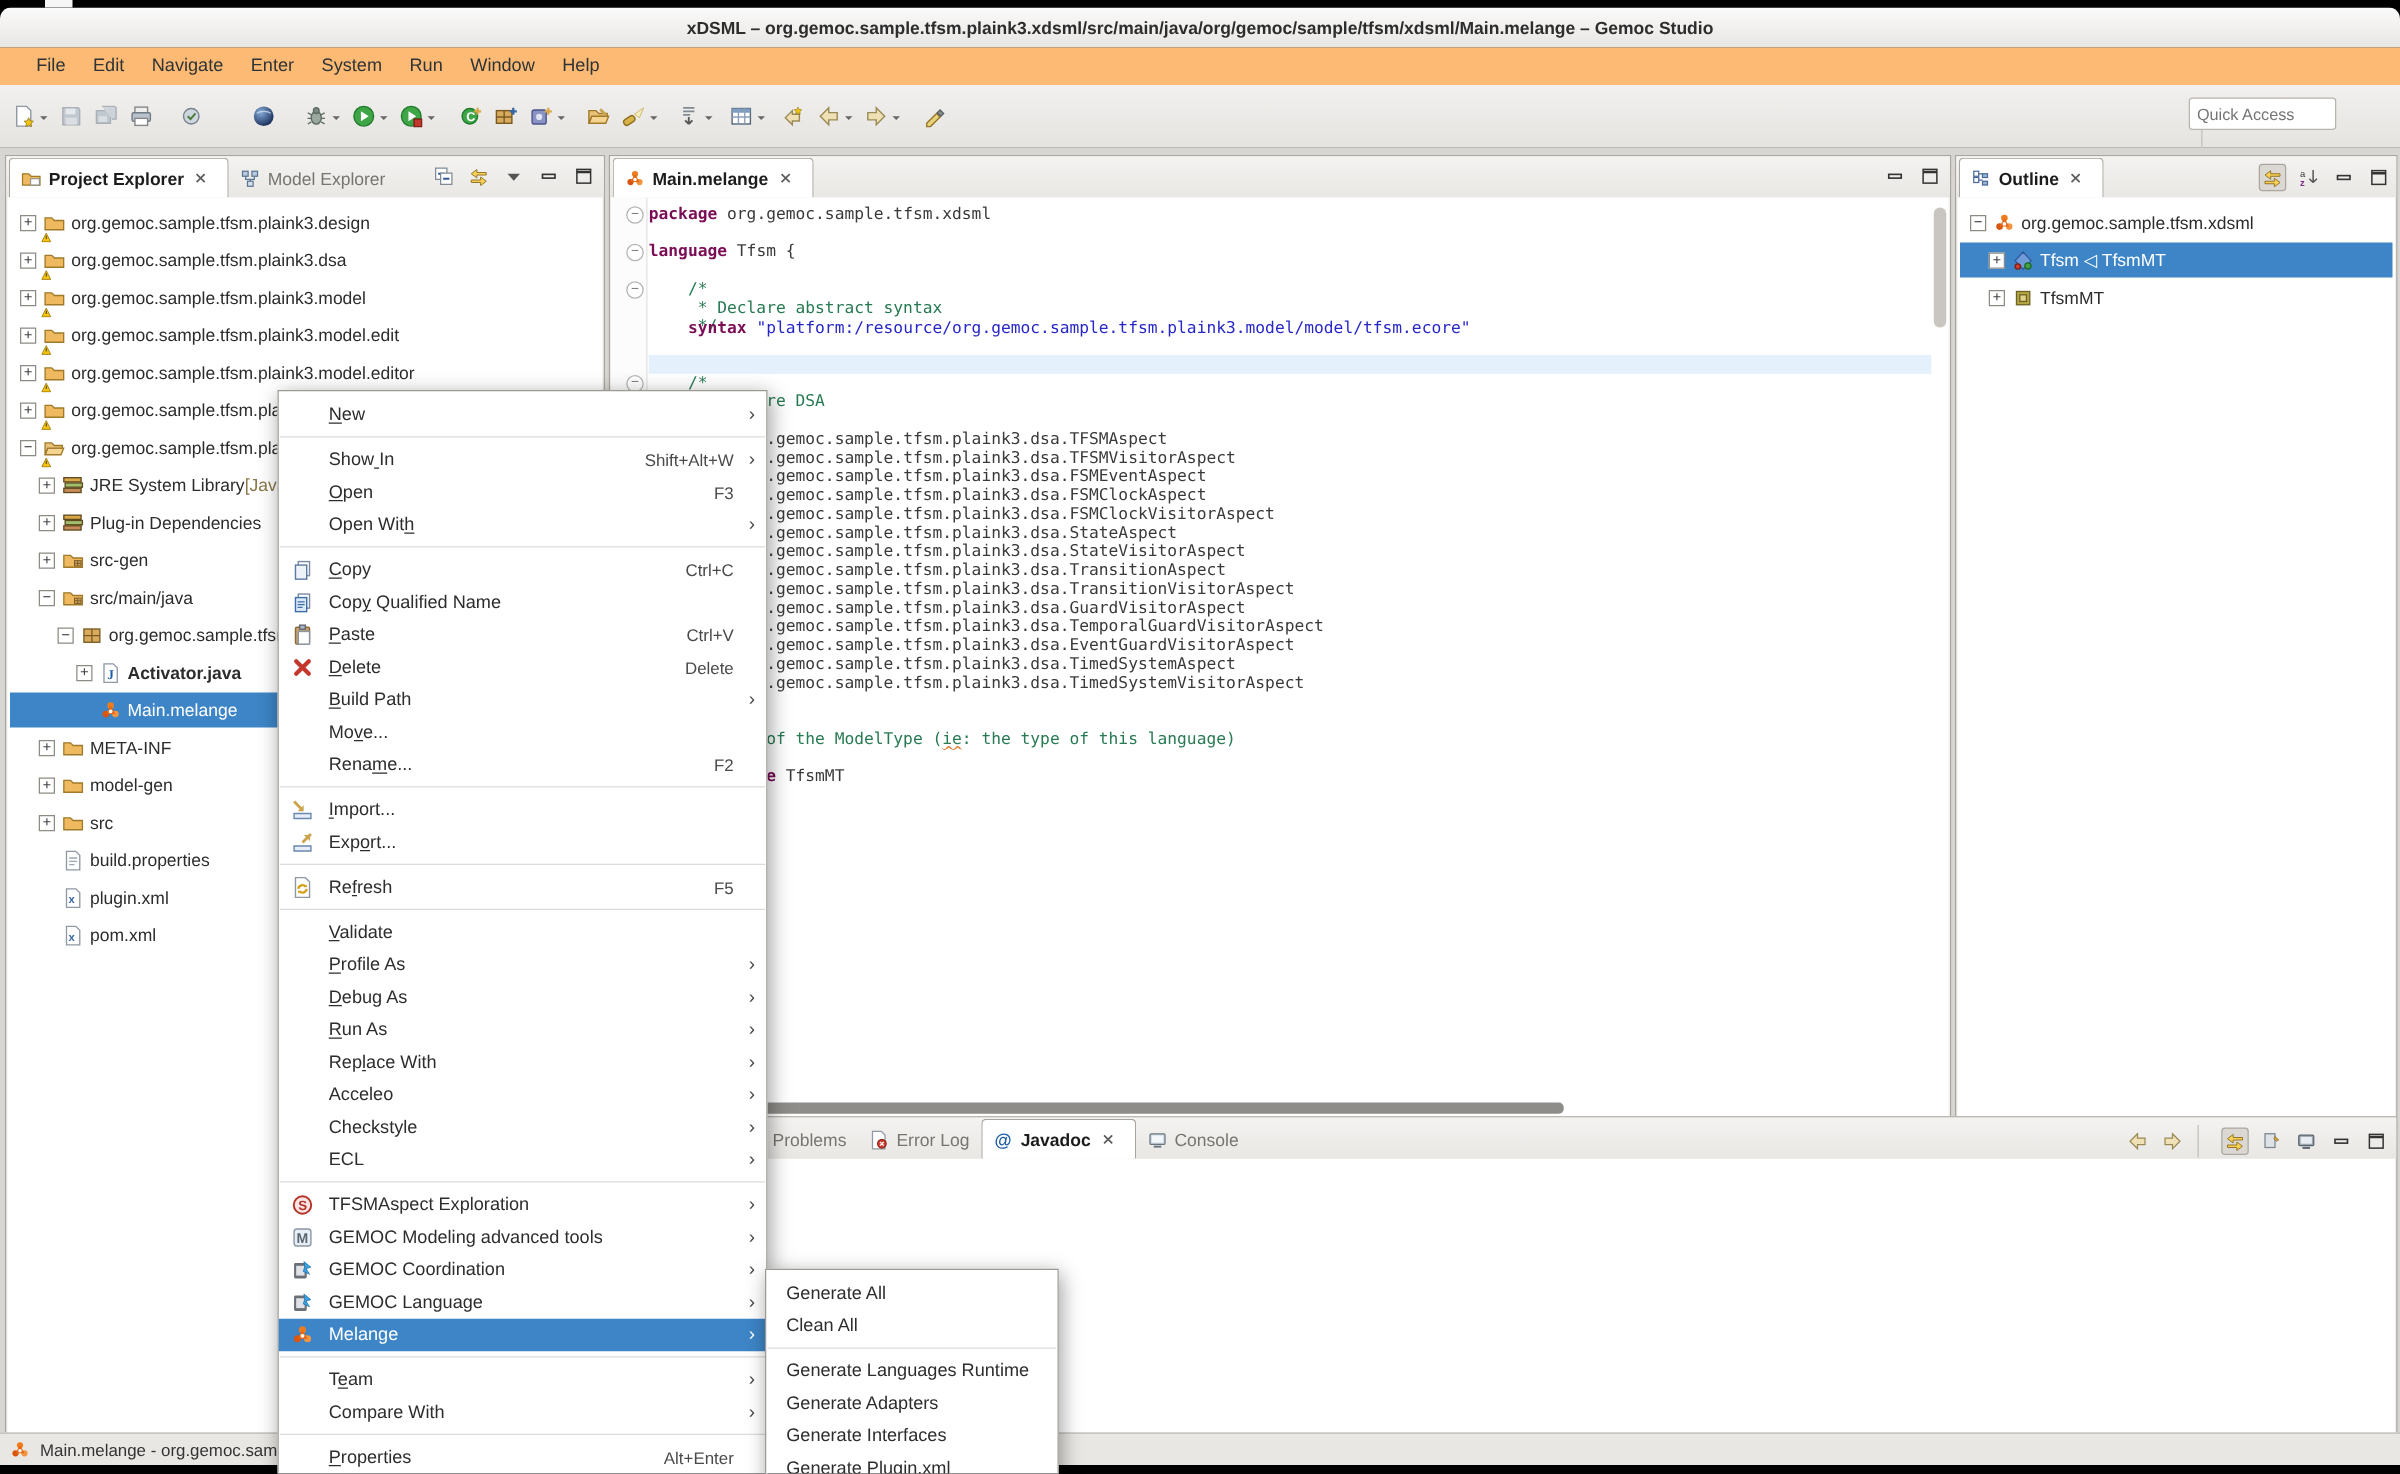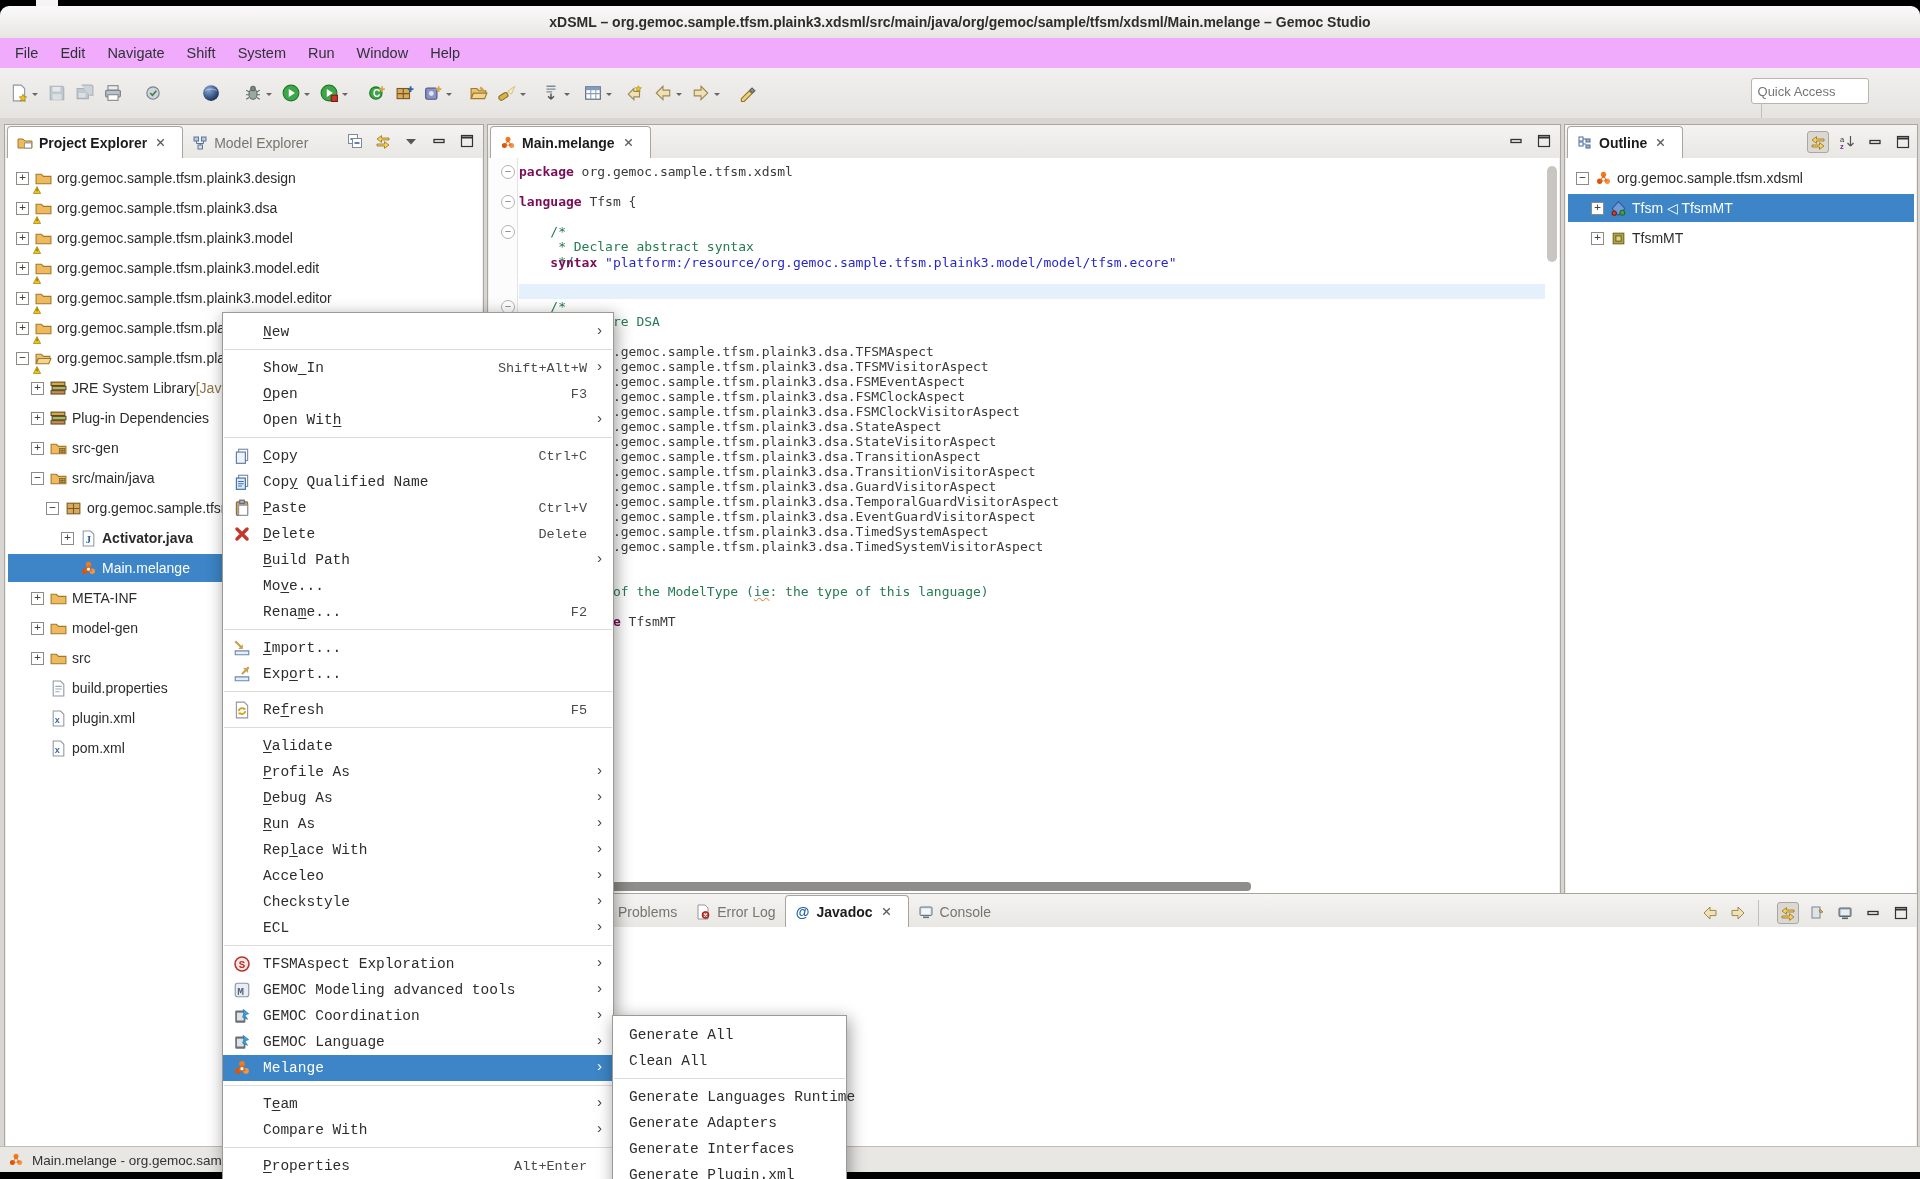--- a/index.html
+++ b/index.html
@@ -2,21 +2,21 @@
 <html><head>
 <meta charset="utf-8">
 <style>
   html,body{margin:0;padding:0;background:#000;}
   .screen{position:relative;width:1920px;height:1179px;overflow:hidden;background:#000;
     font-family:"Liberation Sans","DejaVu Sans",sans-serif;color:#2e3436;-webkit-font-smoothing:antialiased;}
   .titlebar{position:absolute;left:0;top:6px;right:0;height:32px;background:linear-gradient(#fbfafa,#e8e6e3);
     border-bottom:1px solid #bfbcb6;border-radius:9px 9px 0 0;text-align:center;line-height:32px;
     font-weight:bold;font-size:14px;color:#2d2d2d;}
   .gnome-chip{position:absolute;left:36px;top:0;width:22px;height:6px;background:#f5f5f5;}
-  .menubar{position:absolute;left:0;top:38px;right:0;height:30px;background:#f0abfc;display:flex;align-items:center;padding-left:4px;}
+  .menubar{position:absolute;left:0;top:38px;right:0;height:30px;background:#fdba74;display:flex;align-items:center;padding-left:18px;}
   .menubar .mi{padding:0 11px;font-size:14.5px;line-height:30px;}
   .toolbar{position:absolute;left:0;top:68px;right:0;height:50px;background:linear-gradient(#f1f0ee,#e6e4e1);
     border-bottom:1px solid #c7c4bf;display:flex;align-items:center;}
   .tbgroup{display:flex;align-items:center;}
   .tbi{display:flex;align-items:center;height:24px;margin-left:10px;}
   .tbi .ic{width:18px;height:18px;}
   .caret{width:0;height:0;border:3.5px solid transparent;border-top-color:#666;margin-left:4px;margin-top:6px;}
   .tb-right{position:absolute;right:8px;top:10px;display:flex;align-items:flex-start;flex-direction:column;}
   .qa-input{width:104px;height:24px;border:1px solid #b8b4ae;border-radius:3px;background:#fff;
     font-size:13px;color:#9a9a98;padding:0 6px;font-family:inherit;}
@@ -55,21 +55,21 @@
   .cl.hl{background:#e4f0fb;left:30px;}
   .kw{color:#7b0c56;font-weight:bold;}
   .com{color:#277a52;}
   .str{color:#2727c8;}
   .sq{color:#277a52;text-decoration:underline wavy #e07a2f;text-decoration-thickness:1px;}
   .vscroll{position:absolute;right:2px;top:4px;width:10px;height:100px;background:#c9c6c1;border-radius:5px;}
   .hscroll{position:absolute;left:2px;bottom:2px;height:9px;background:#8f8d89;border-radius:4px;}
   
   .menu{position:absolute;background:#fff;border:1px solid #9d9a94;box-shadow:2px 4px 16px rgba(0,0,0,.4);
     padding:6px 0;z-index:50;}
-  .menu-item{height:26px;display:flex;align-items:center;font-size:14.5px;color:#2d2d2d;position:relative;font-family:Liberation Mono, monospace;}
+  .menu-item{height:26px;display:flex;align-items:center;font-size:14.5px;color:#2d2d2d;position:relative;}
   .menu-item .mic{width:18px;height:18px;margin-left:10px;flex:none;}
   .menu-item .mlabel{position:absolute;left:40px;white-space:nowrap;}
   .menu-item .maccel{position:absolute;right:26px;font-size:13.5px;color:#4a4a4a;}
   .menu-item .marrow{position:absolute;right:9px;color:#4a4a4a;font-size:15px;line-height:26px;}
   .menu-item.hl{background:#3d85c6;}
   .menu-item.hl .mlabel,.menu-item.hl .marrow{color:#fff;}
   .msep{height:1px;background:#dddbd7;margin:4px 1px 5px 1px;}
   .submenu .menu-item .mlabel{left:16px;}
   .mn{text-decoration:underline;text-underline-offset:2px;}
   
@@ -88,21 +88,21 @@
 
 <div class="screen">
   <div class="gnome-chip"></div>
   <div class="titlebar">
     <span>xDSML – org.gemoc.sample.tfsm.plaink3.xdsml/src/main/java/org/gemoc/sample/tfsm/xdsml/Main.melange – Gemoc Studio</span>
   </div>
   <div class="menubar" id="menubar">
       <div class="mi">File</div>
       <div class="mi">Edit</div>
       <div class="mi">Navigate</div>
-      <div class="mi">Shift</div>
+      <div class="mi">Enter</div>
       <div class="mi">System</div>
       <div class="mi">Run</div>
       <div class="mi">Window</div>
       <div class="mi">Help</div>
     </div>
   <div class="toolbar">
     <div class="tbgroup" id="tb-left">
         <div class="tbi">
           <span class="ic">
             <svg viewBox="0 0 16 16" xmlns="http://www.w3.org/2000/svg">

